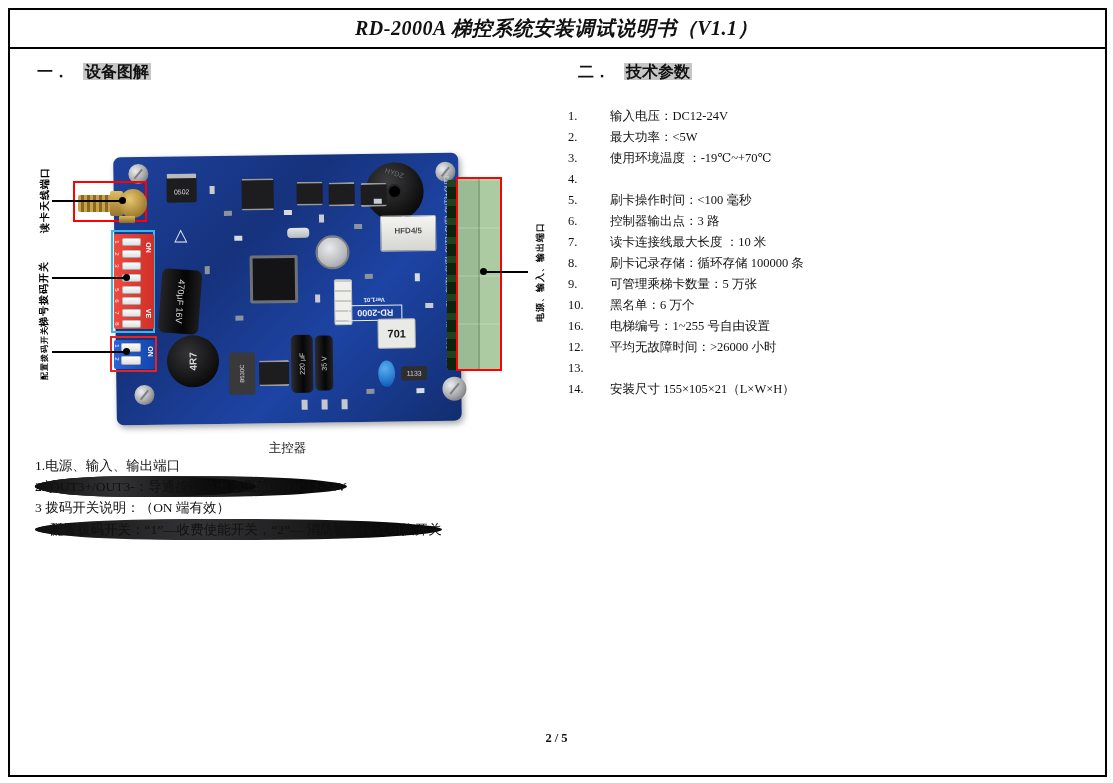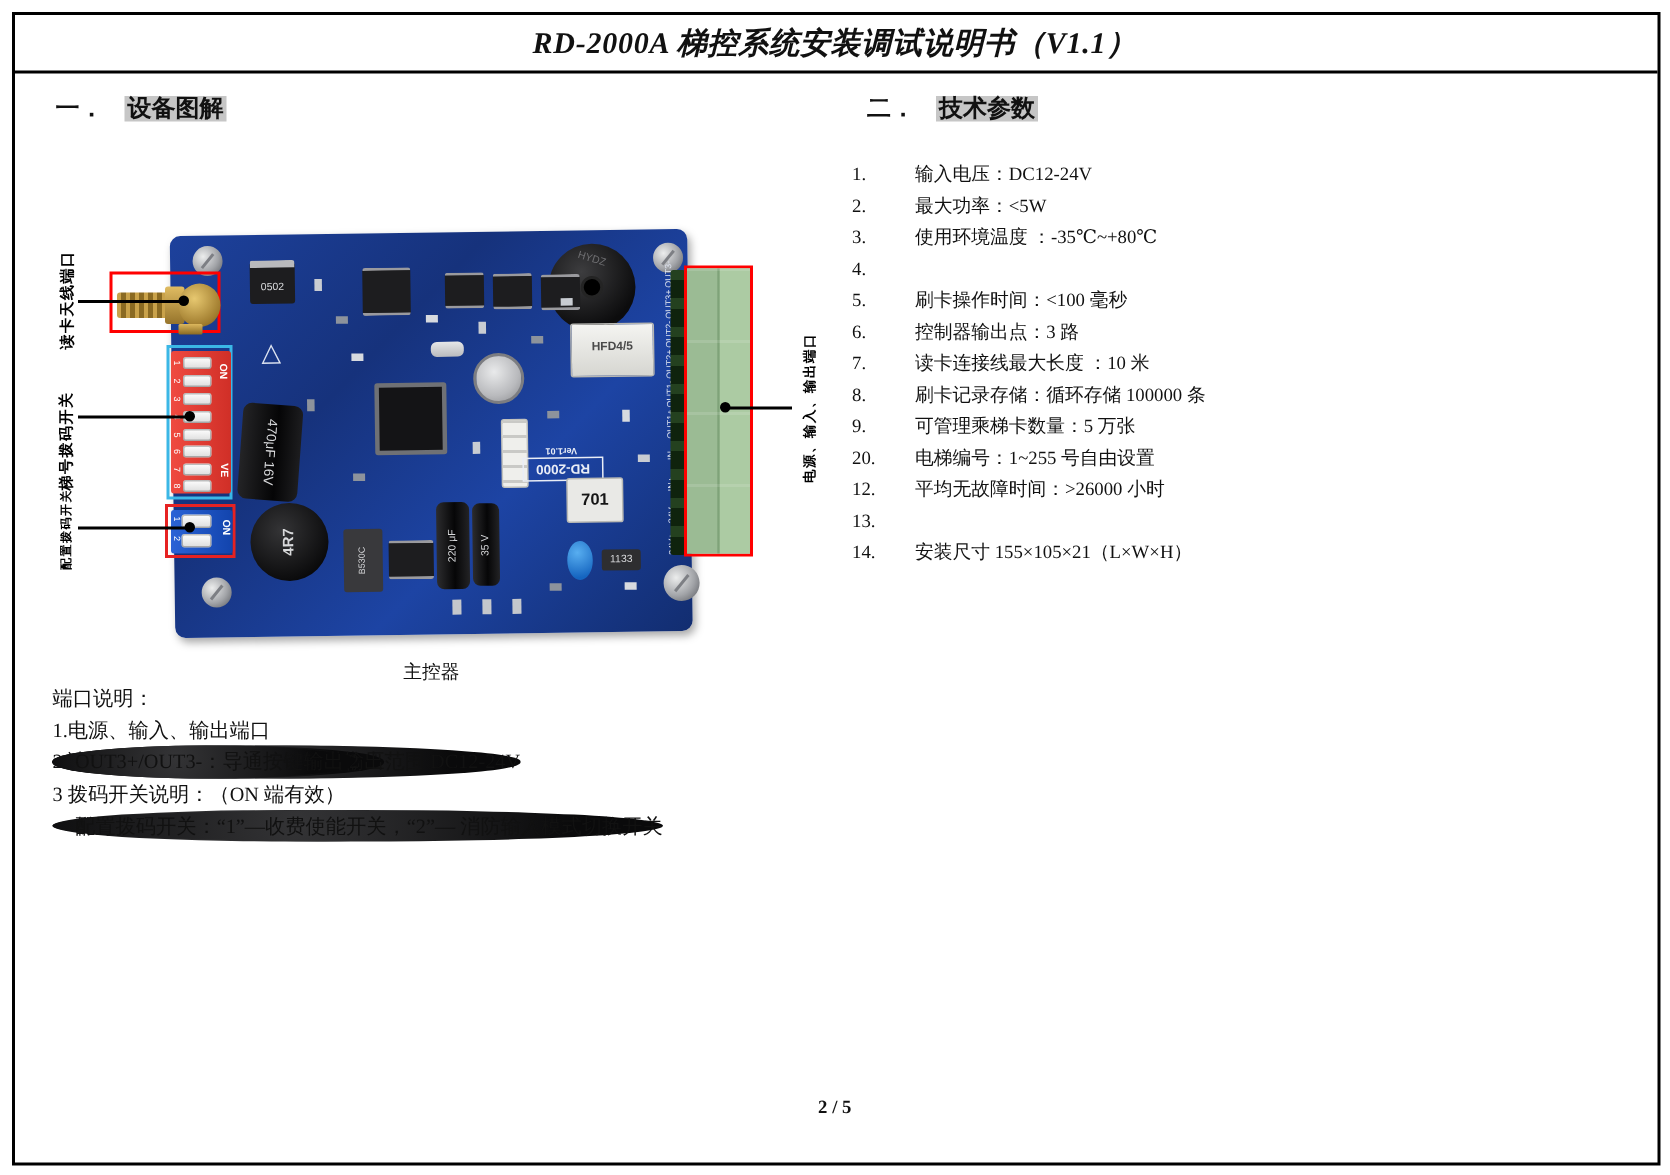--- a/index.html
+++ b/index.html
@@ -133,21 +133,21 @@
     <div class="tp-row">
         <span class="tp-num">1.</span>
         <span>输入电压：DC12-24V</span>
       </div>
     <div class="tp-row">
         <span class="tp-num">2.</span>
         <span>最大功率：&lt;5W</span>
       </div>
     <div class="tp-row">
         <span class="tp-num">3.</span>
-        <span>使用环境温度 ：-35℃~+80℃</span>
+        <span>使用环境温度 ：-19℃~+70℃</span>
       </div>
     <div class="tp-row">
         <span class="tp-num">4.</span>
       </div>
     <div class="tp-row">
         <span class="tp-num">5.</span>
         <span>刷卡操作时间：&lt;100 毫秒</span>
       </div>
     <div class="tp-row">
         <span class="tp-num">6.</span>
@@ -159,21 +159,25 @@
       </div>
     <div class="tp-row">
         <span class="tp-num">8.</span>
         <span>刷卡记录存储：循环存储 100000 条</span>
       </div>
     <div class="tp-row">
         <span class="tp-num">9.</span>
         <span>可管理乘梯卡数量：5 万张</span>
       </div>
     <div class="tp-row">
-        <span class="tp-num">20.</span>
+        <span class="tp-num">10.</span>
+        <span>黑名单：6 万个</span>
+      </div>
+    <div class="tp-row">
+        <span class="tp-num">16.</span>
         <span>电梯编号：1~255 号自由设置</span>
       </div>
     <div class="tp-row">
         <span class="tp-num">12.</span>
         <span>平均无故障时间：&gt;26000 小时</span>
       </div>
     <div class="tp-row">
         <span class="tp-num">13.</span>
       </div>
     <div class="tp-row">
@@ -336,21 +340,20 @@
 
     <div class="vlabel" style="left:45px;top:70px;font-size:10px;">读卡天线端口</div>
     <div class="vlabel" style="left:44px;top:164px;font-size:10px;">梯号拨码开关</div>
     <div class="vlabel" style="left:44px;top:223px;font-size:8px;">配置拨码开关</div>
     <div class="vlabel" style="left:540px;top:142px;font-size:9px;">电源、输入、输出端口</div>
   </div>
 
   <div class="fig-caption">主控器</div>
 
   <div class="port-notes">
-    <div class="pn-row">端口说明：</div>
     <div class="pn-row">1.电源、输入、输出端口</div>
     <div class="pn-row ind">24V+/24V-：接供电电源，电压范围 DC12-24V</div>
     <div class="pn-row ind">IN1+/IN1-：消防、手动输入，电压范围 DC12-24V</div>
     <div class="pn-row ind">OUT1+/OUT1-：自动登记按键输出</div>
     <div class="pn-row ind">OUT2+/OUT2-：导通按键输出 1</div>
     <div class="pn-row ind">OUT3+/OUT3-：导通按键输出 2</div>
     <div class="pn-row">2.读卡天线端口：接读卡器</div>
     <div class="pn-row">3 拨码开关说明：（ON 端有效）</div>
     <div class="pn-row ind">梯号拨码开关：电梯编号设备开关，采用 8421 编码</div>
     <div class="pn-row ind">配置拨码开关：“1”—收费使能开关，“2”— 消防输入模式切换开关</div>

